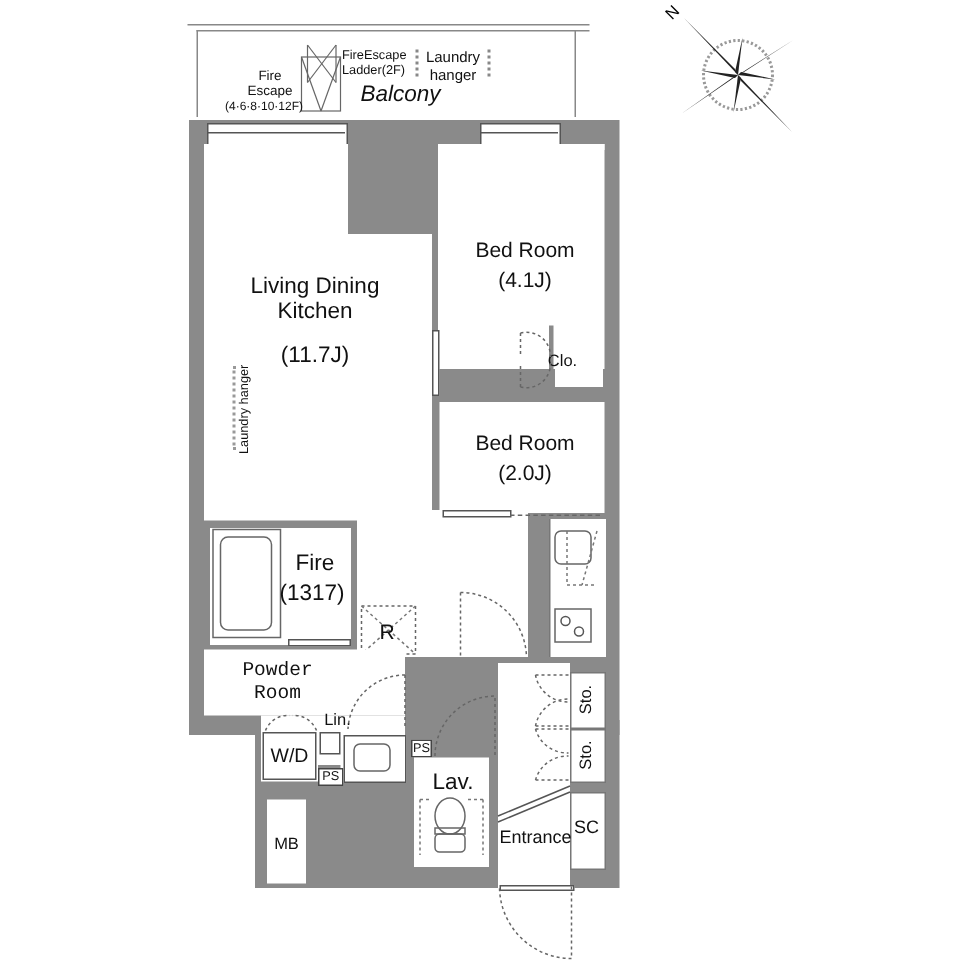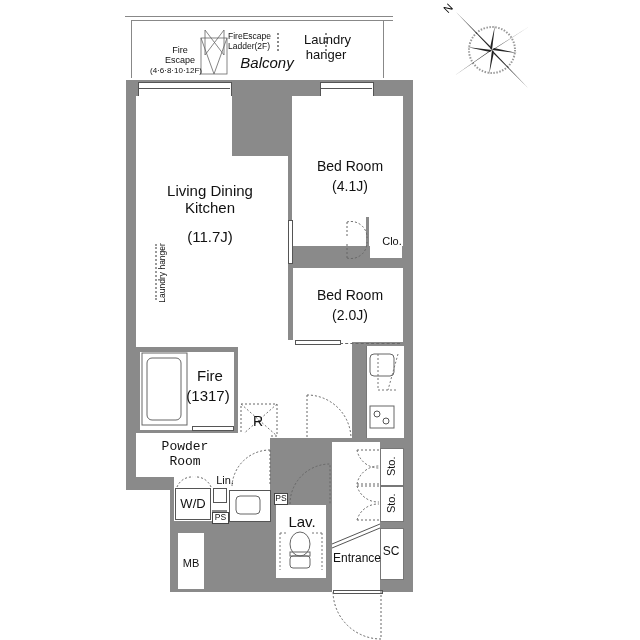--- a/index.html
+++ b/index.html
@@ -32,21 +32,21 @@
   <line x1="5" y1="0" x2="5" y2="25" stroke="#666" stroke-width="0.8"></line>
   <line x1="24" y1="0" x2="24" y2="25" stroke="#666" stroke-width="0.8"></line>
 </svg>
 <div class="lbl small" style="left:160px;top:45px;width:40px;white-space:pre-line;font-size:9px;">Fire
 Escape</div>
 <div class="lbl small" style="left:145px;top:66px;width:62px;font-size:8px;">(4·6·8·10·12F)</div>
 <div class="lbl small" style="left:228px;top:32px;width:42px;white-space:pre-line;font-size:8.5px;text-align:right;">FireEscape
 Ladder(2F)</div>
 <div class="abs" style="left:277px;top:33px;width:0;height:18px;border-left:2px dotted #888;"></div>
 <div class="abs" style="left:325px;top:33px;width:0;height:18px;border-left:2px dotted #888;"></div>
-<div class="lbl small" style="left:280px;top:33px;width:44px;white-space:pre-line;font-size:13px;margin-left:24px;">Laundry
+<div class="lbl small" style="left:280px;top:33px;width:44px;white-space:pre-line;font-size:10px;">Laundry
 hanger</div>
 <div class="lbl big" style="left:232px;top:54px;width:70px;font-size:15px;font-style:italic;">Balcony</div>
 
 <svg style="left:440px;top:0px;" width="100" height="90">
   <circle cx="52" cy="50" r="23" fill="none" stroke="#999" stroke-width="2" stroke-dasharray="1.5 1.5"></circle>
   <g fill="#222">
     <polygon points="52,50 16,12 50,46"></polygon>
     <polygon points="52,50 88,88 54,54"></polygon>
     <polygon points="52,50 14,76 48,52"></polygon>
     <polygon points="52,50 90,26 56,48"></polygon>
@@ -76,21 +76,21 @@
 <div class="abs" style="left:155px;top:244px;width:0;height:56px;border-left:2px dotted #999;"></div>
 <div class="lbl small" style="left:128px;top:268px;width:70px;font-size:8.5px;transform:rotate(-90deg);">Laundry hanger</div>
 
 <div class="room" style="left:292px;top:96px;width:111px;height:150px;"></div>
 <div class="room" style="left:372px;top:96px;width:31px;height:4px;"></div>
 <div class="lbl mid" style="left:310px;top:158px;width:80px;">Bed Room</div>
 <div class="lbl mid" style="left:315px;top:178px;width:70px;">(4.1J)</div>
 
 <div class="wall" style="left:366px;top:217px;width:3px;height:30px;"></div>
 <div class="thin" style="left:370px;top:220px;width:32px;height:38px;border:none;"></div>
-<div class="lbl small" style="left:377px;top:235px;width:30px;font-size:11px;">Clo.</div>
+<div class="lbl small" style="left:360px;top:235px;width:30px;font-size:11px;">Clo.</div>
 <svg style="left:345px;top:220px;" width="24" height="40">
   <path d="M2 2 L2 18 M2 2 A16 16 0 0 1 22 18 M2 38 L2 22 M2 38 A16 16 0 0 0 22 22" fill="none" stroke="#666" stroke-dasharray="2 2"></path>
 </svg>
 
 <div class="thin" style="left:288px;top:220px;width:3px;height:42px;"></div>
 
 <div class="room" style="left:293px;top:268px;width:110px;height:74px;"></div>
 <div class="lbl mid" style="left:310px;top:287px;width:80px;">Bed Room</div>
 <div class="lbl mid" style="left:315px;top:307px;width:70px;">(2.0J)</div>
 <div class="thin" style="left:295px;top:340px;width:44px;height:3px;"></div>

